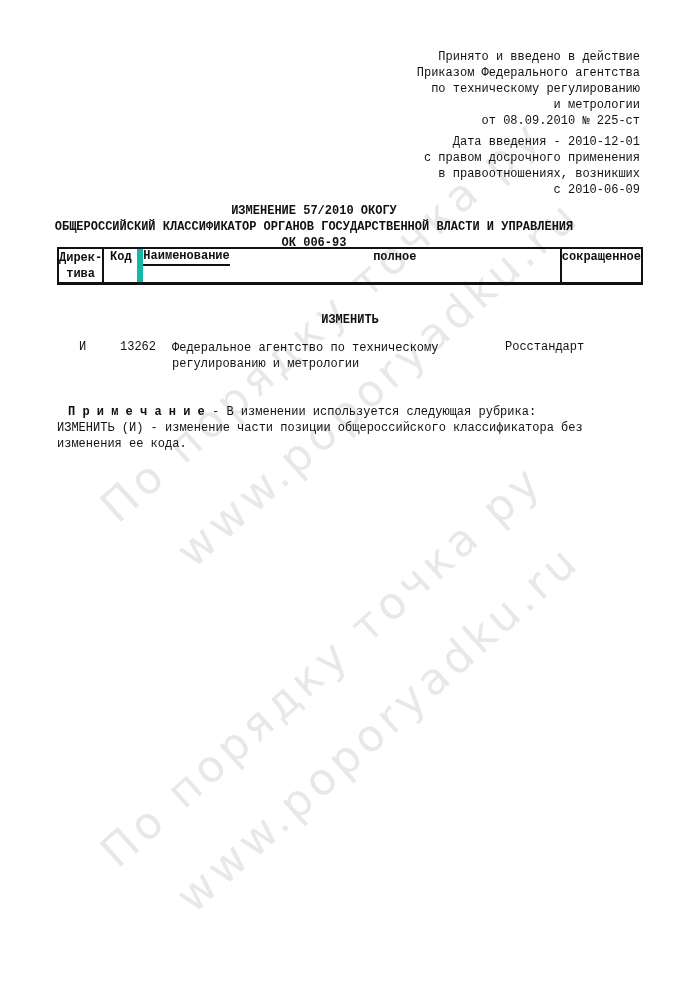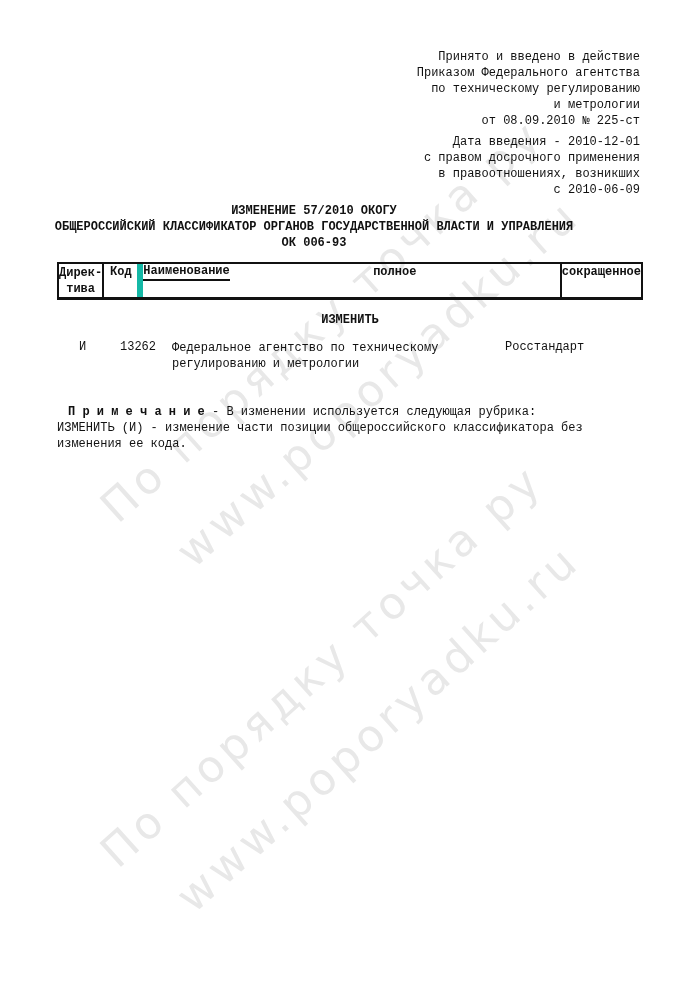--- a/index.html
+++ b/index.html
@@ -47,21 +47,21 @@
     top: 203px;
     left: 0;
     width: 628px;
     text-align: center;
     font-weight: bold;
   }
   
   .tbl {
     position: absolute;
     left: 57px;
-    top: 262px;
+    top: 247px;
     width: 586px;
     height: 38px;
     box-sizing: border-box;
     border: 2px solid #111;
     border-bottom-width: 3px;
     display: flex;
     font-weight: bold;
   }
   .tbl .cell { box-sizing: border-box; }
   .c1 {

